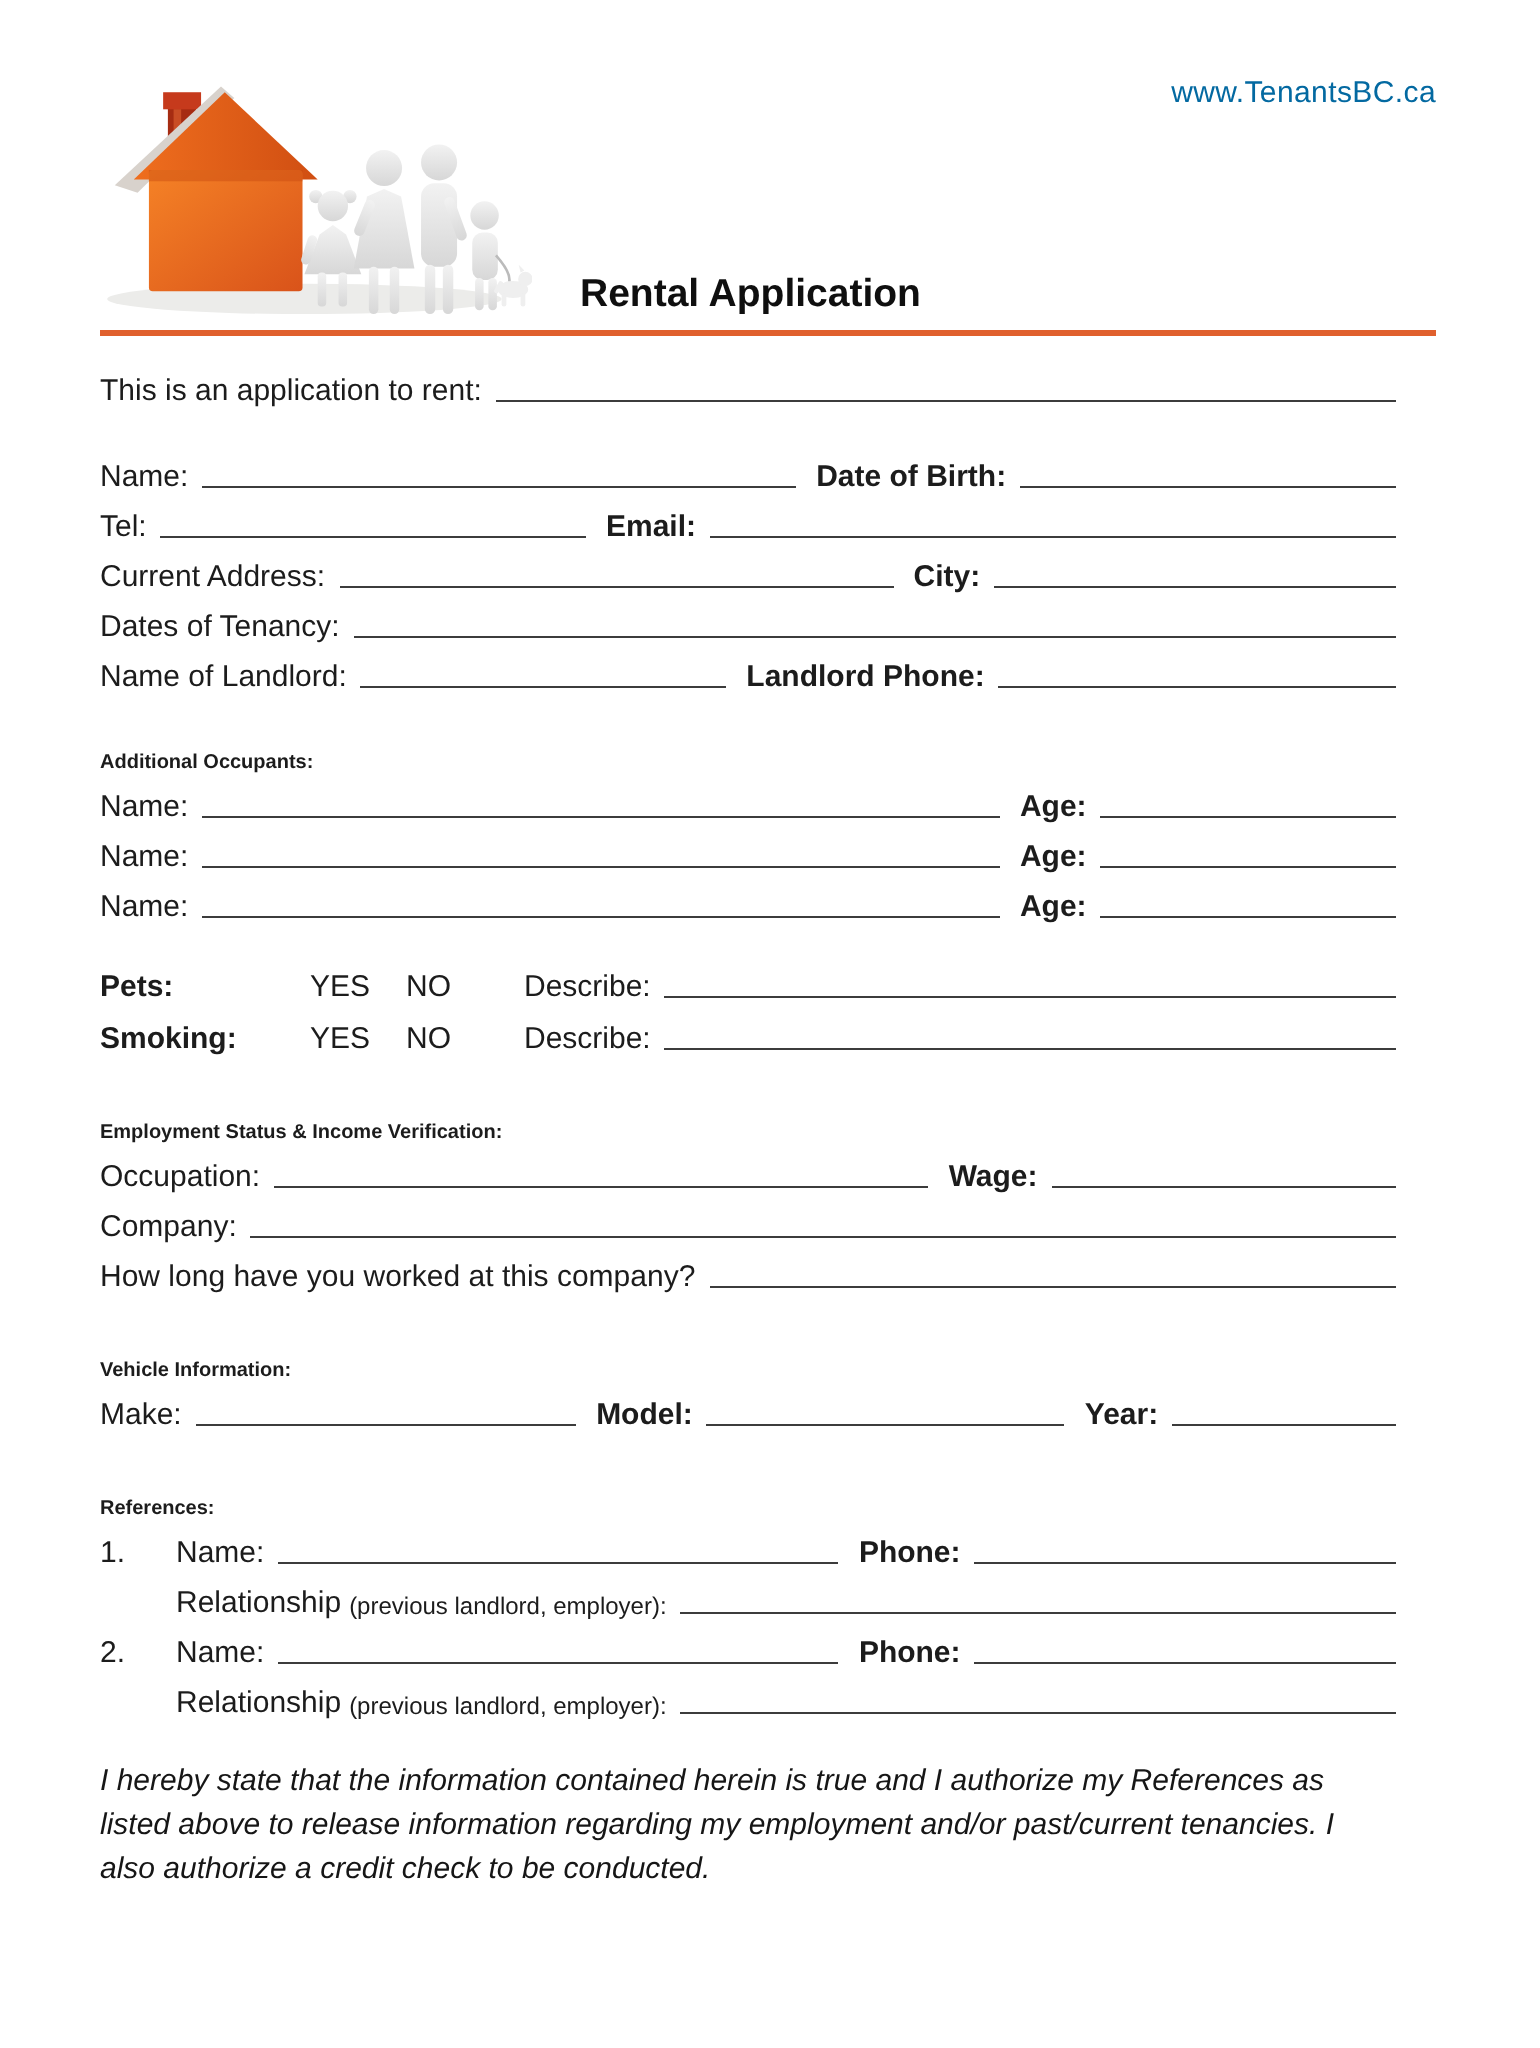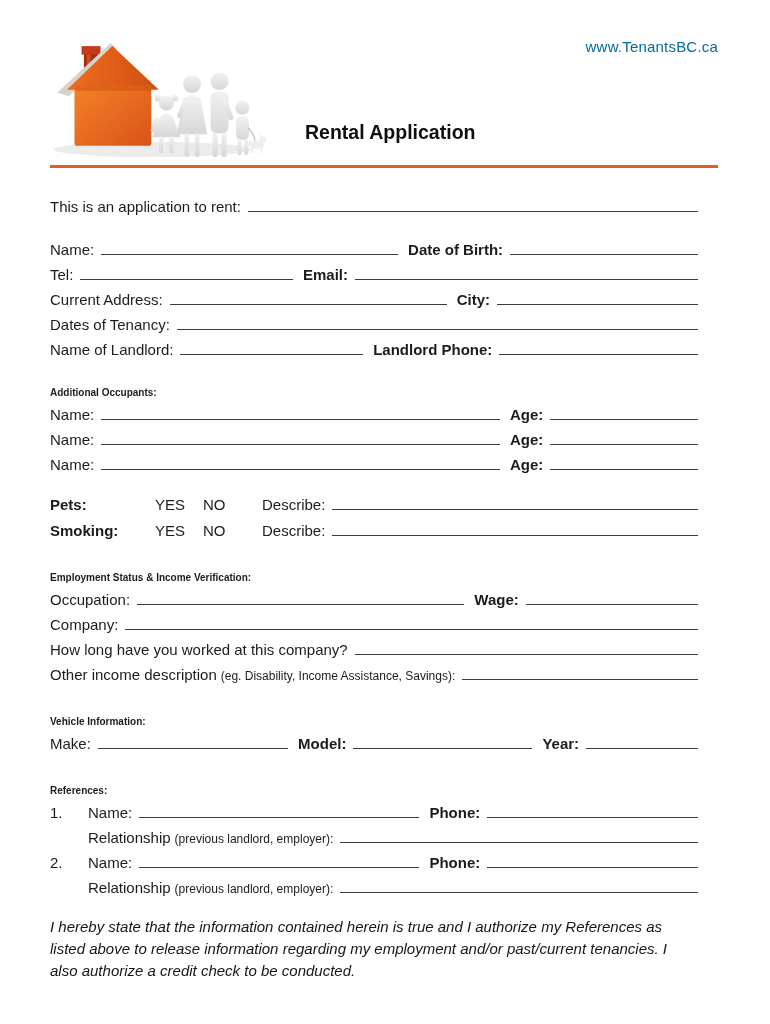--- a/index.html
+++ b/index.html
@@ -18,21 +18,21 @@
   
   .header { position: relative; height: 133px; }
   .logo { position: absolute; left: -4px; top: 0; width: 220px; height: 128px; }
   .logo svg { width: 100%; height: 100%; display: block; }
   .website {
     position: absolute; right: 0; top: 8px;
     font-size: 15px; color: #0369a1; letter-spacing: .2px;
   }
   .title {
     position: absolute; left: 240px; bottom: 4px;
-    margin: 15px; font-size: 19.5px; font-weight: 700; color: #0f0f0f;
+    margin: 0; font-size: 19.5px; font-weight: 700; color: #0f0f0f;
   }
   .rule {
     border: none; margin: 2px 0 0 0;
     border-top: 3px solid #E0602D;
     width: 668px;
   }
   
   .form { padding-right: 20px; }  
   .row {
     display: flex; align-items: flex-end;
@@ -54,21 +54,21 @@
   .colw59  { width: 59px; }
   .refnum  { width: 38px; flex: 0 0 38px; }
   .decl {
     margin: 20px 0 0 0; font-style: italic; font-size: 15px;
     line-height: 22px; white-space: normal; color: #161616;
     width: 640px;
   }
   
   .mt14 { margin-top: 14px; } .mt16 { margin-top: 16px; }
   .mt18 { margin-top: 18px; } .mt20 { margin-top: 20px; }
-  .mt22 { margin-top: 22px; }
+  .mt22 { margin-top: 11px; }
 </style>
 </head>
 <body>
 
 <div class="page">
 
   <div class="header">
     <div class="logo">
       <svg viewBox="0 0 232 135" xmlns="http://www.w3.org/2000/svg">
         <defs>
@@ -228,25 +228,20 @@
       <span class="fl" style="flex:1"></span>
     </div>
     <div class="row">
       <span class="lbl">Company:</span>
       <span class="fl"></span>
     </div>
     <div class="row">
       <span class="lbl">How long have you worked at this company?</span>
       <span class="fl"></span>
     </div>
-    <div class="row">
-      <span class="lbl" style="padding-right:4px">Other income description</span>
-      <span class="note">(eg. Disability, Income Assistance, Savings):</span>
-      <span class="fl"></span>
-    </div>
 
     <div class="heading mt20">Vehicle Information:</div>
     <div class="row">
       <span class="lbl">Make:</span>
       <span class="fl" style="flex:1.7"></span>
       <span class="lbl">Model:</span>
       <span class="fl" style="flex:1.6"></span>
       <span class="lbl">Year:</span>
       <span class="fl" style="flex:1"></span>
     </div>

